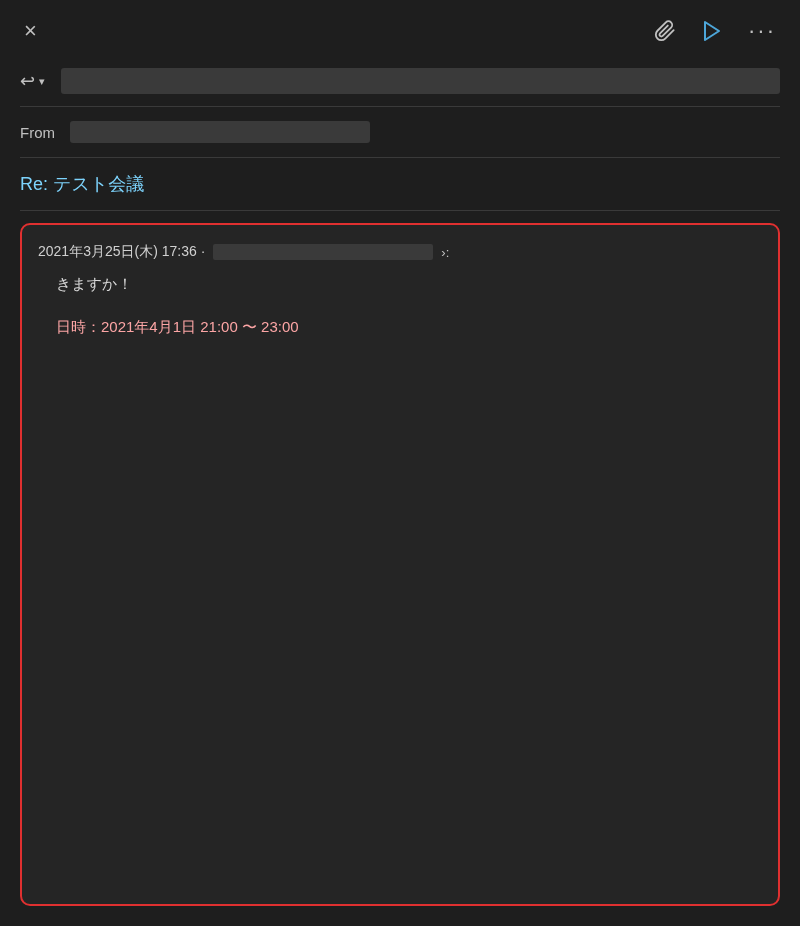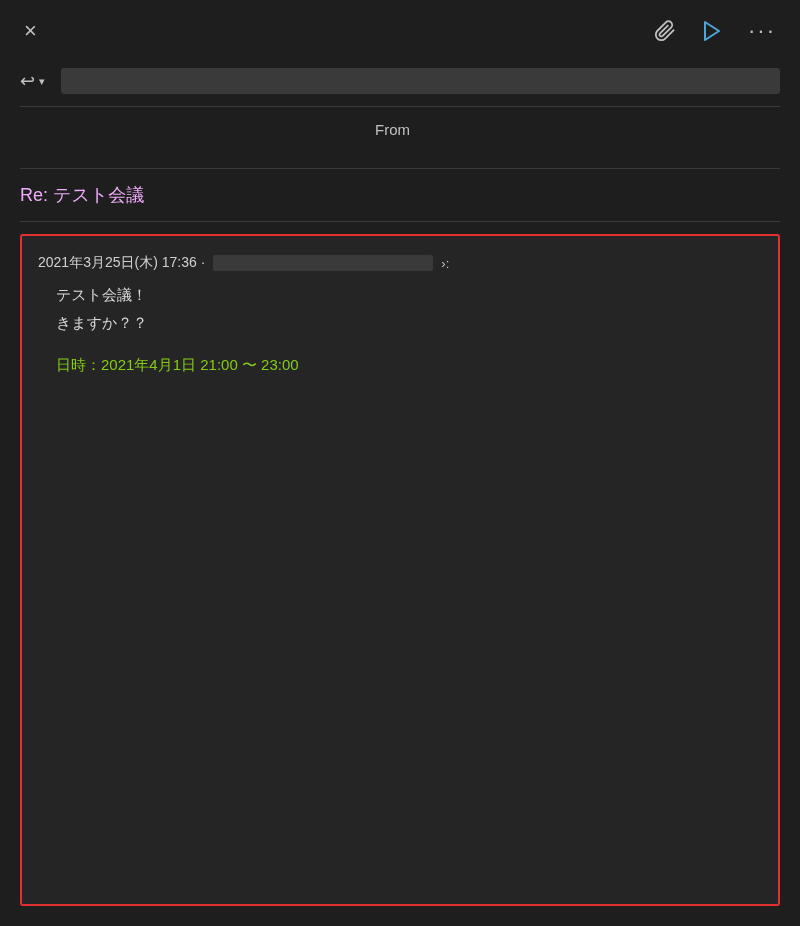--- a/index.html
+++ b/index.html
@@ -104,23 +104,21 @@
       height: 1px;
       background-color: #3a3a3a;
       margin: 0 20px;
     }
 
     
     .from-row {
       display: flex;
       align-items: center;
       padding: 14px 20px;
-      gap: 16px;
-      background-color: #1e1e1e;
-      flex-direction: column;
+      background-color: #1e1e1e;
     }
 
     .from-label {
       color: #c0c0c0;
       font-size: 15px;
       min-width: 50px;
     }
 
     .from-address-bar {
       flex: 1;
@@ -130,31 +128,31 @@
       max-width: 300px;
     }
 
     
     .subject-row {
       padding: 14px 20px;
       background-color: #1e1e1e;
     }
 
     .subject-text {
-      color: #f0abfc;
+      color: #7dd3fc;
       font-size: 18px;
       font-weight: 400;
     }
 
     
     .message-body {
       flex: 1;
       margin: 12px 20px 20px 20px;
       border: 2.5px solid #e03030;
-      border-radius: 3px;
+      border-radius: 10px;
       background-color: #252525;
       padding: 18px 16px;
       overflow: hidden;
     }
 
     .quoted-header {
       display: flex;
       align-items: center;
       margin-bottom: 10px;
       gap: 8px;
@@ -190,21 +188,21 @@
       display: block;
       margin-bottom: 2px;
     }
 
     .message-spacer {
       height: 14px;
     }
 
     .message-detail {
       font-size: 15px;
-      color: #84cc16;
+      color: #fca5a5;
       line-height: 1.8;
     }
   </style>
 </head>
 <body>
 
 <div class="app-container">
 
   <div class="toolbar">
     <div class="toolbar-left">
@@ -250,22 +248,21 @@
 
   <div class="message-body">
 
     <div class="quoted-header">
       <span class="quoted-date">2021年3月25日(木) 17:36 ·</span>
       <div class="quoted-email-bar"></div>
       <span class="quoted-arrow">›:</span>
     </div>
 
     <div class="message-content">
-      <span class="message-line">テスト会議！</span>
-      <span class="message-line">きますか？？</span>
+      <span class="message-line">きますか！</span>
 
       <div class="message-spacer"></div>
 
       <div class="message-detail">
         <span>日時：</span><span>2021年4月1日 21:00 〜 23:00</span>
       </div>
 
       <div class="message-spacer"></div>
 
     </div>

